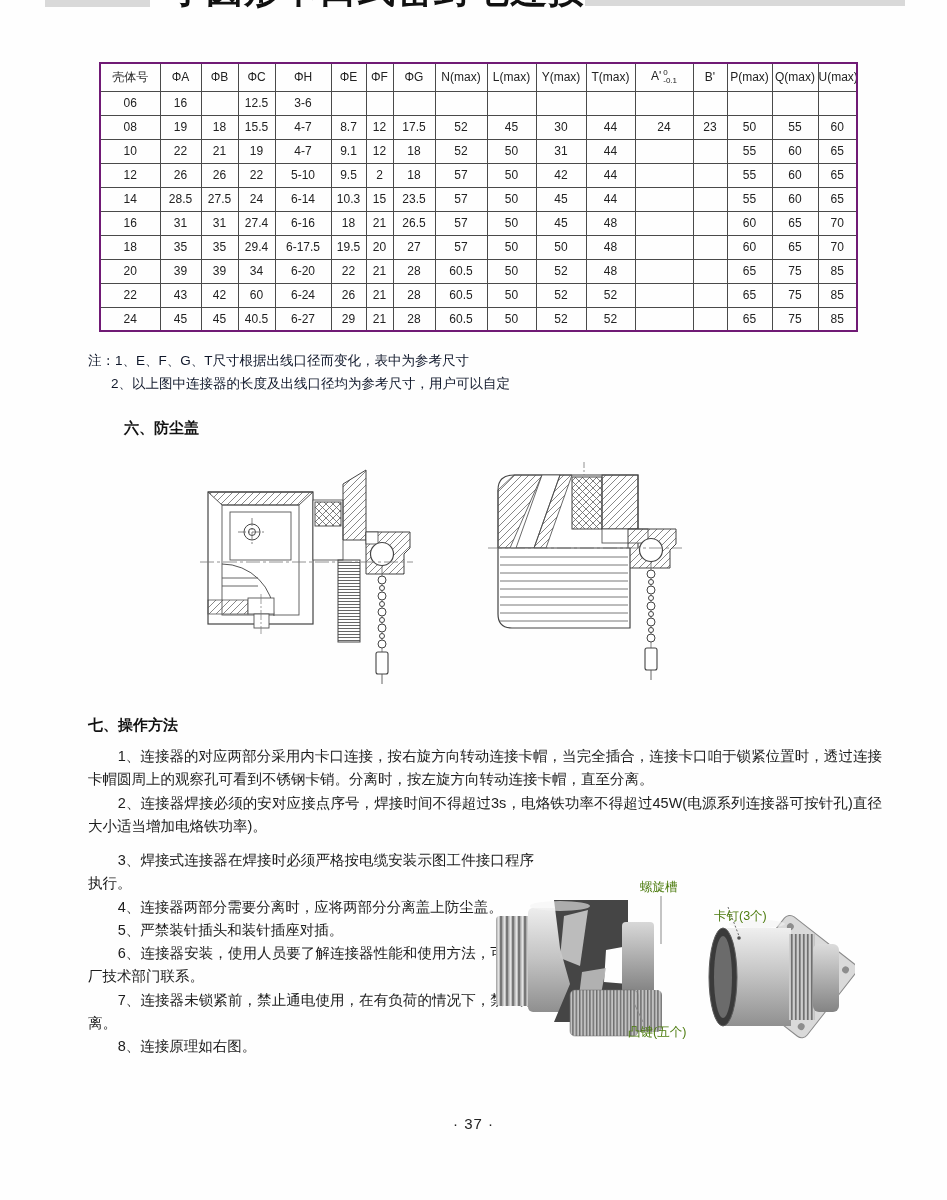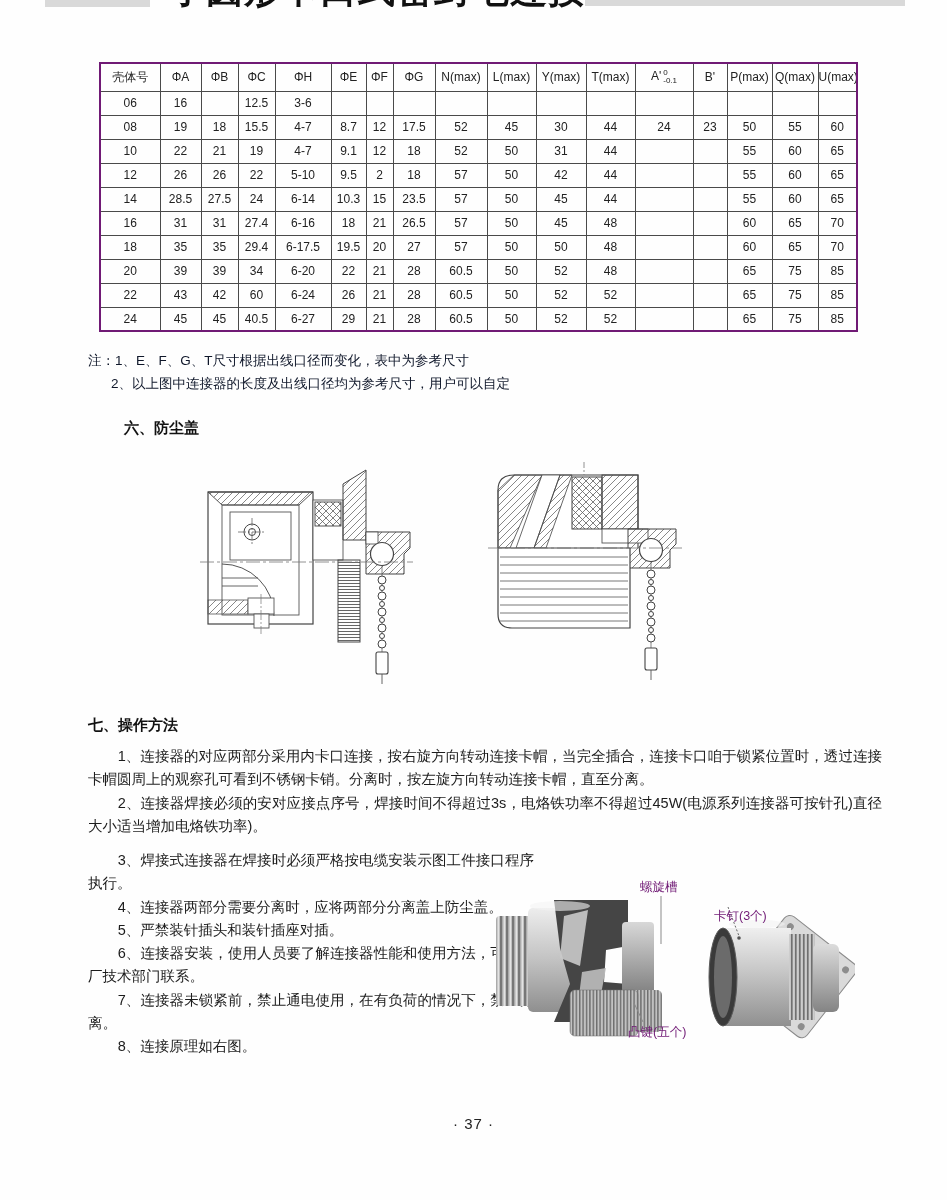--- a/index.html
+++ b/index.html
@@ -61,21 +61,21 @@
   #op-left { position:absolute; left:88px; top:849px; width:446px; }
   .para { font-size:14.5px; line-height:23.3px; text-indent:2.05em;
           text-align:justify; color:#1c1c1c; }
 
   
   #photos { position:absolute; left:492px; top:876px; width:455px; height:210px; }
   #photos svg.photo { position:absolute; }
   #photo-left  { left:2px;  top:12px; }
   #photo-right { left:203px; top:14px; }
   #leader-overlay { position:absolute; left:0; top:0; width:455px; height:210px; }
-  .photo-label { position:absolute; font-size:12.5px; color:#701a75; white-space:nowrap; }
+  .photo-label { position:absolute; font-size:12.5px; color:#4d7c0f; white-space:nowrap; }
   #label-spiral { left:148px; top:3px; }
   #label-clip   { left:222px; top:16px;margin-top:16px; }
   #label-key    { left:136px; top:148px; }
 
   
   #page-number { position:absolute; left:0; right:0; top:1115px;
                  text-align:center; font-size:15px; letter-spacing:1px; color:#222; }
 </style>
 </head>
 <body>

